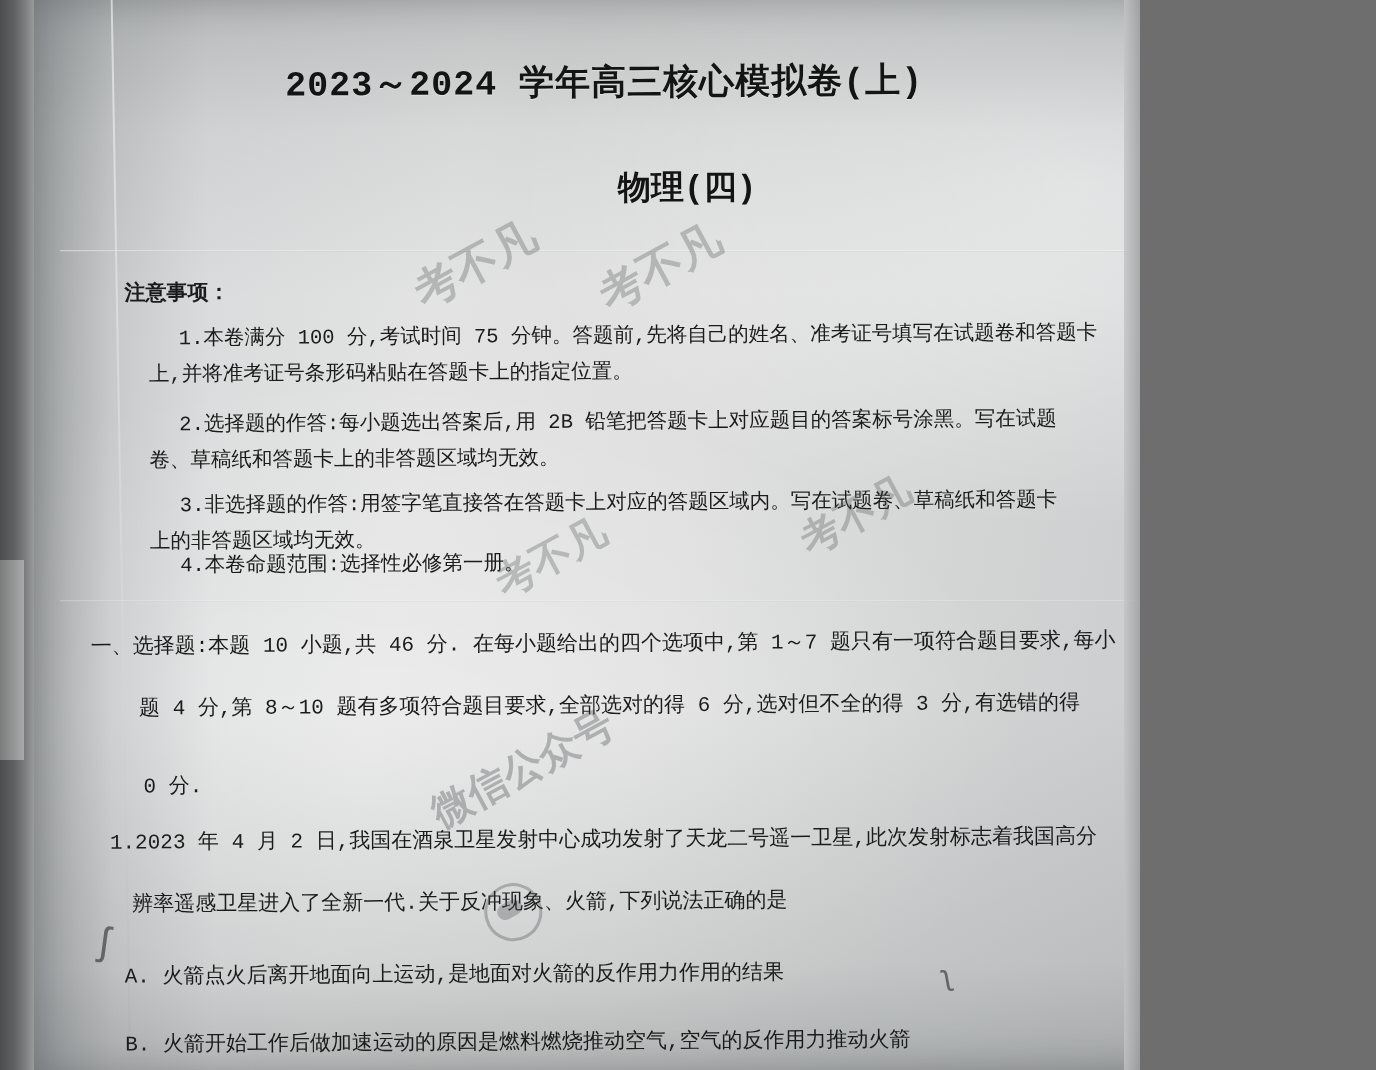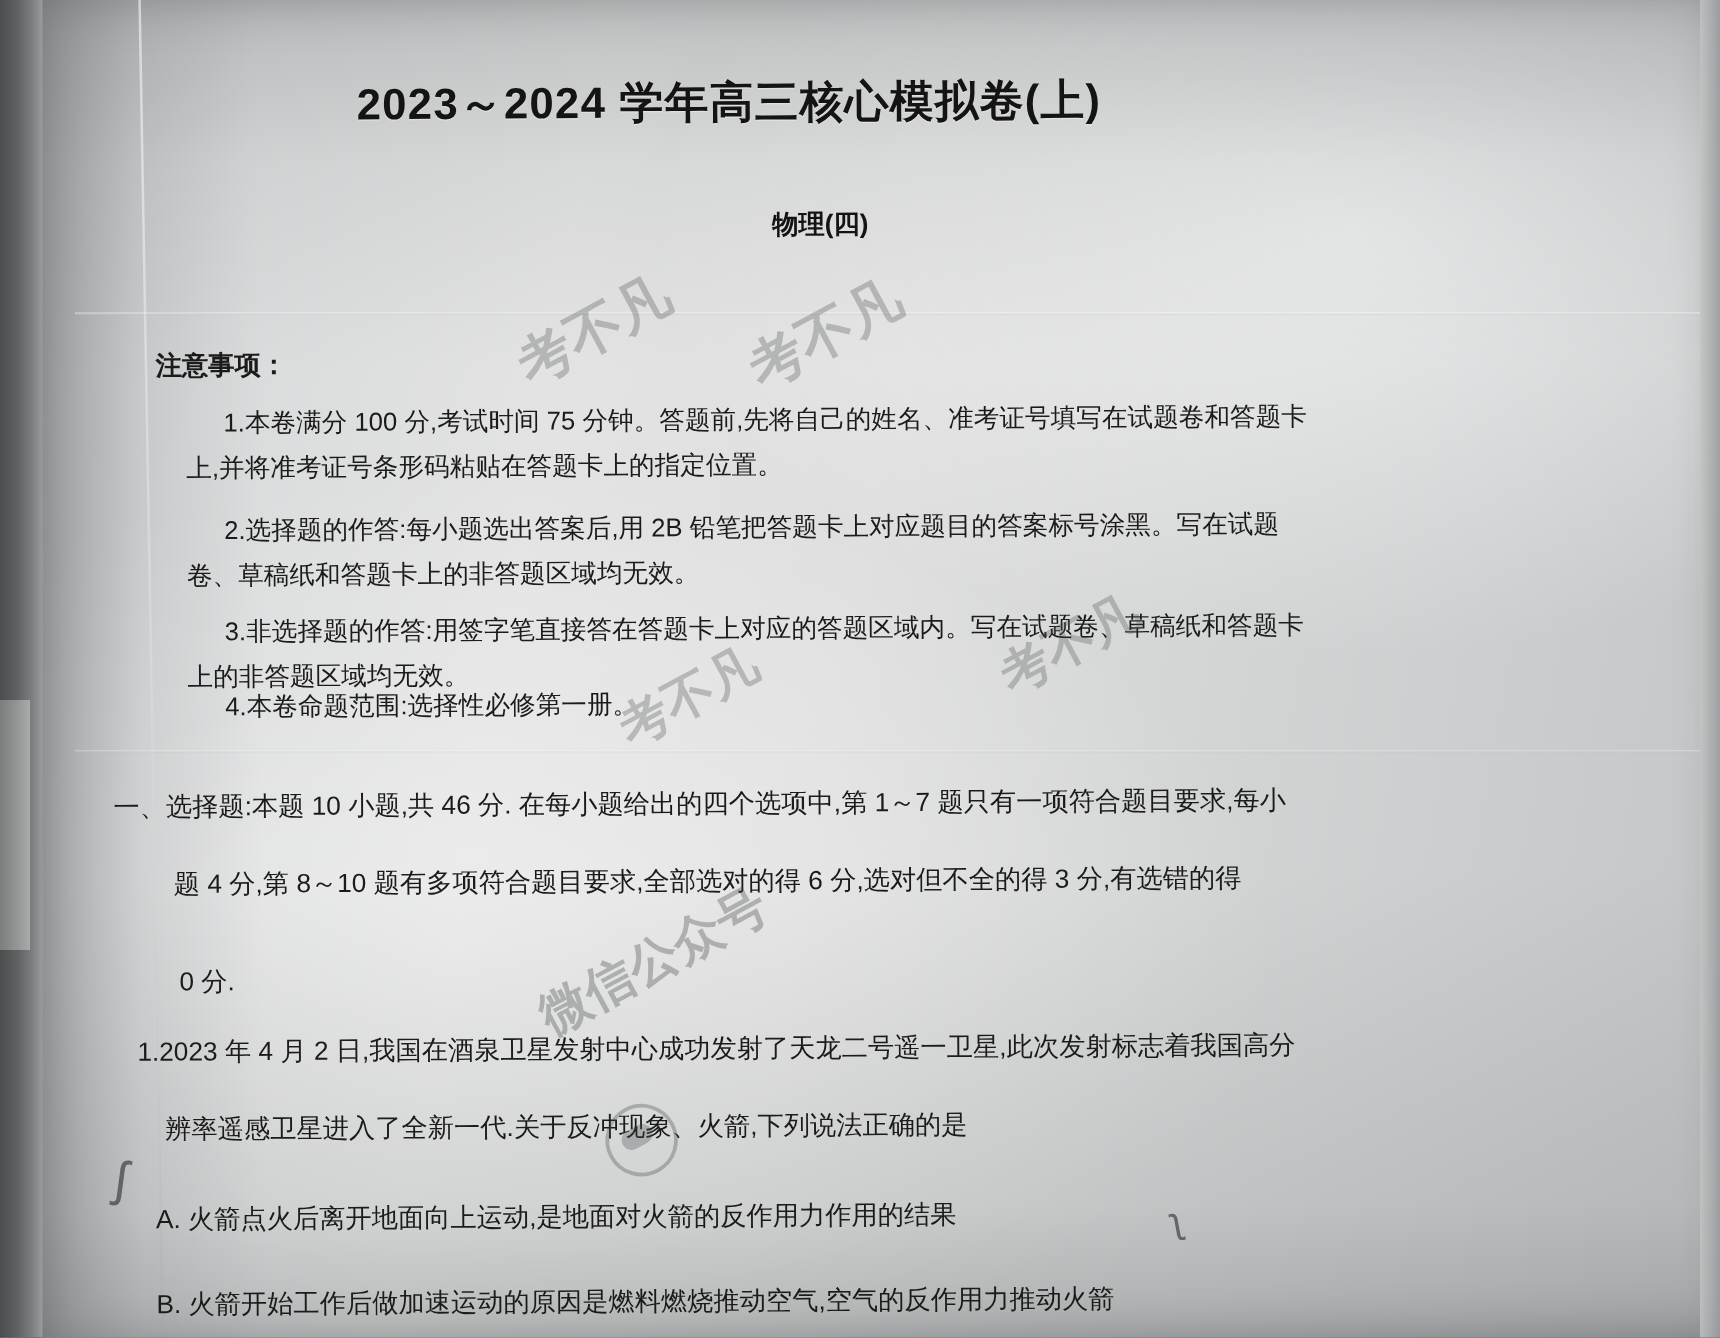--- a/index.html
+++ b/index.html
@@ -2,24 +2,24 @@
 <html><head>
 <meta charset="utf-8">
 <style>
   html, body {
     margin: 0;
     padding: 0;
     background: #6e6e6e;
   }
   #page {
     position: relative;
-    width: 1376px;
+    width: 1140px;
     height: 1070px;
     overflow: hidden;
-    font-family: Liberation Sans, sans-serif;
+    font-family: Liberation Mono, monospace;
   }
   
   .paper {
     position: absolute;
     left: 30px;
     top: -6px;
     width: 1352px;
     height: 1082px;
     background:
       radial-gradient(ellipse 60% 45% at 78% 18%, rgba(255,255,255,0.55) 0%, rgba(255,255,255,0) 70%),
@@ -95,21 +95,21 @@
     font-size: 35px;
     font-weight: 700;
     letter-spacing: 1px;
     white-space: nowrap;
     color: #141414;
     text-shadow: 0 1px 0 rgba(255,255,255,.35);
   }
   .title-sub {
     position: absolute;
     left: 590px; top: 165px;
-    font-size: 21px;
+    font-size: 33px;
     font-weight: 700;
     white-space: nowrap;
     color: #141414;
   }
   .notice-head {
     position: absolute;
     left: 96px; top: 275px;
     font-size: 21px;
     font-weight: 700;
     white-space: nowrap;

